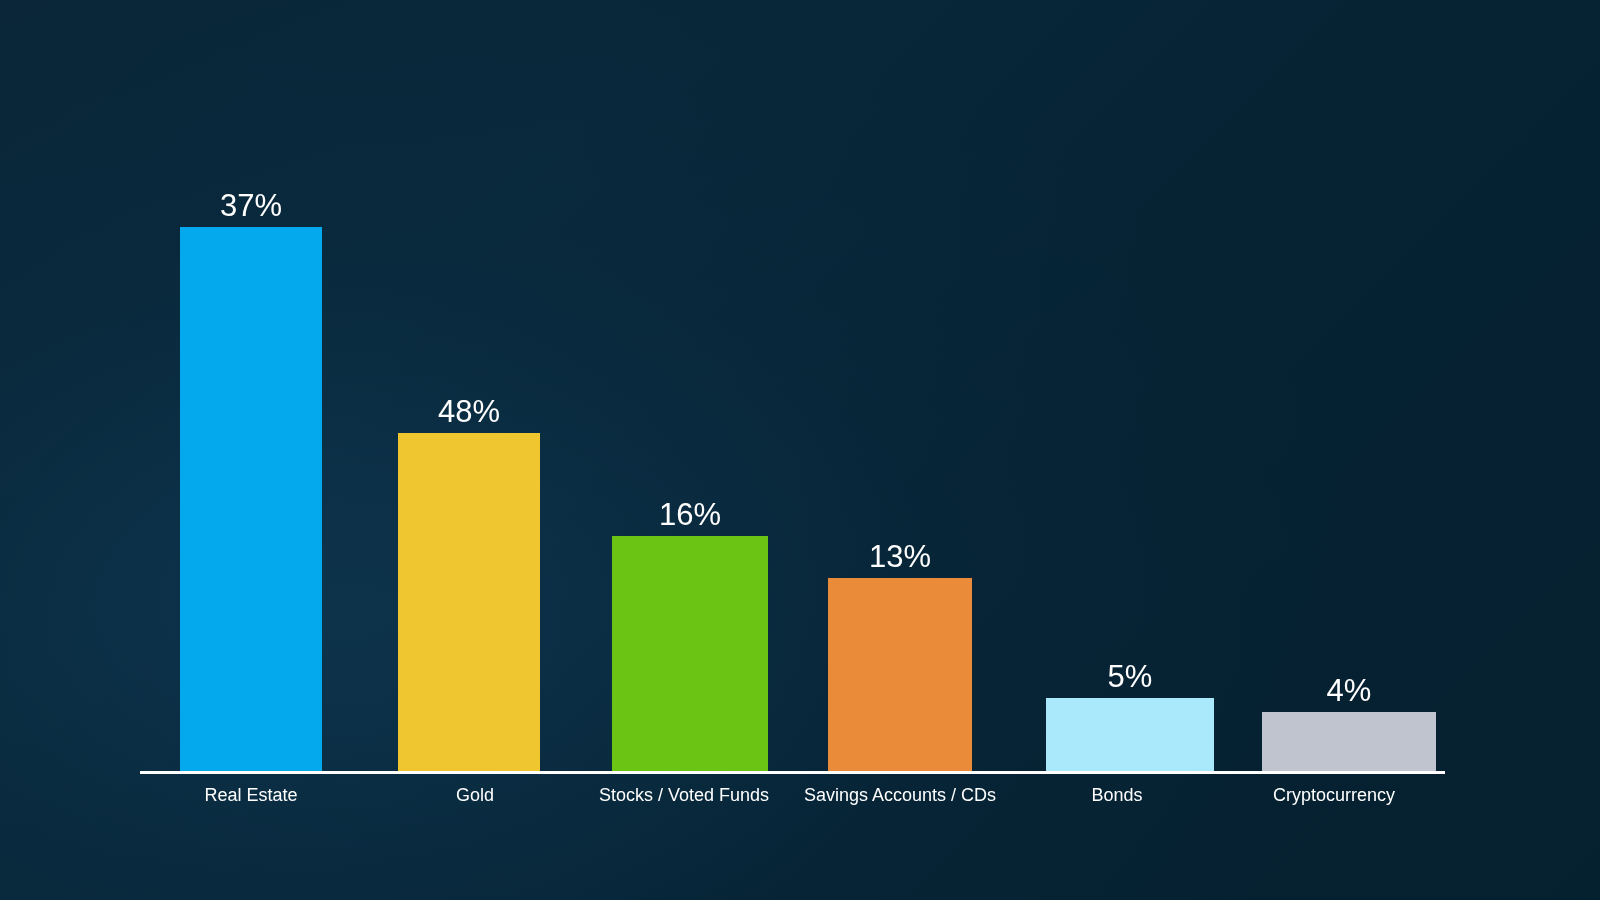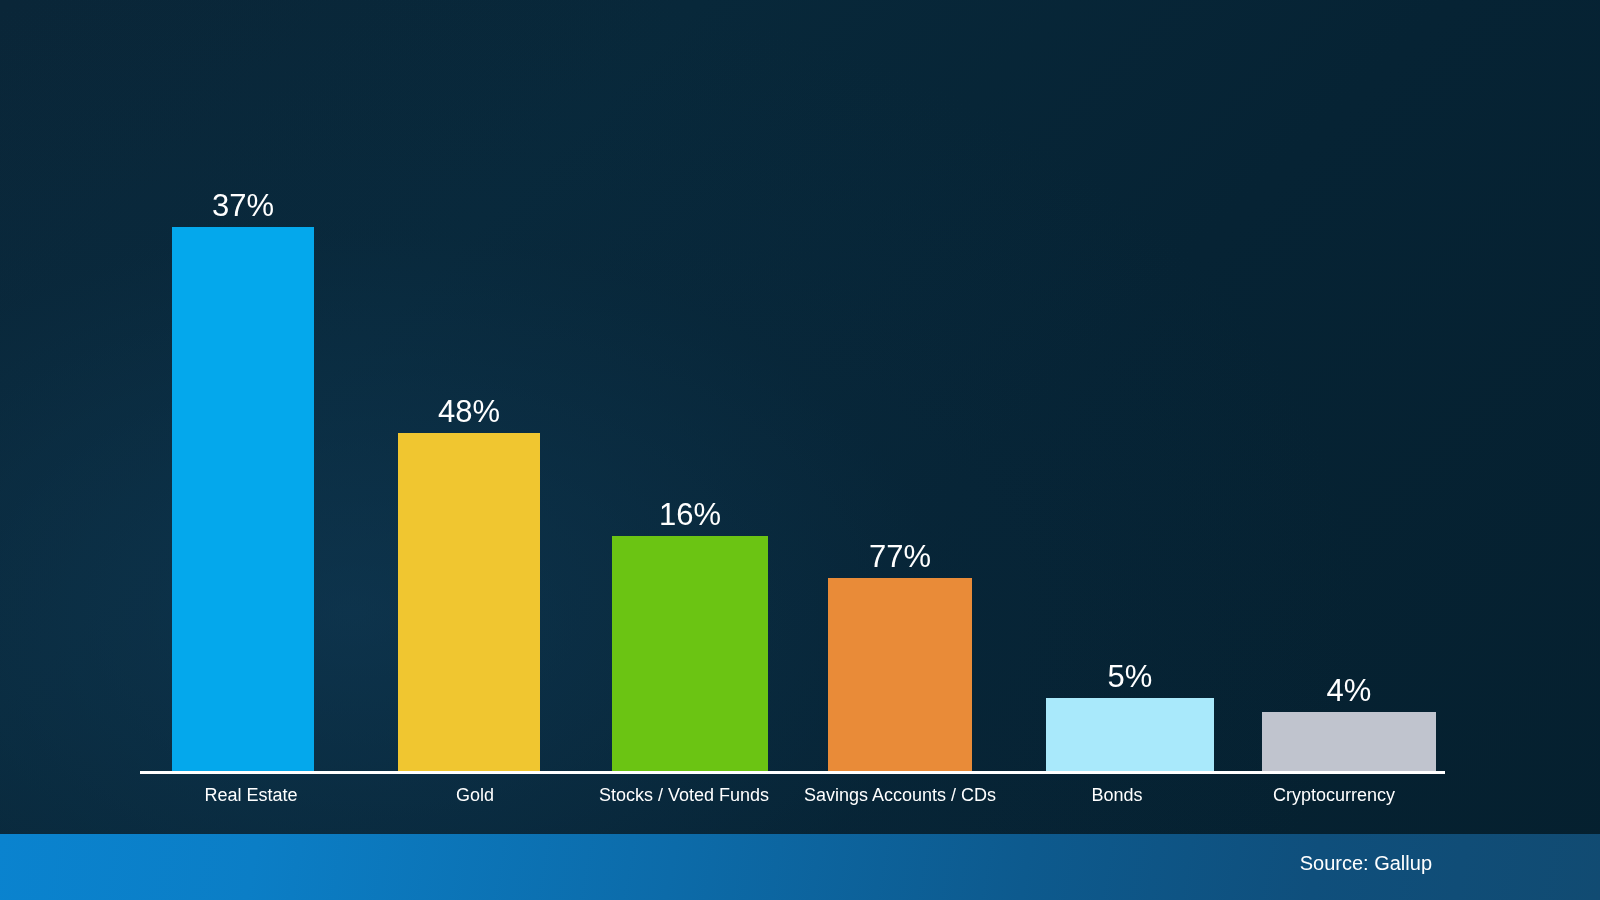--- a/index.html
+++ b/index.html
@@ -118,35 +118,35 @@
   }
 </style>
 </head>
 <body>
 
 <div id="canvas">
 
 
   <div id="plot">
     <div id="bars-layer">
-        <div class="bar-group" style="left: 172px; width: 142px; height: 545px;">
+        <div class="bar-group" style="left: 180px; width: 142px; height: 545px;">
           <div class="bar" style="height: 545px; background: rgb(4, 168, 236);"></div>
           <div class="bar-value">37%</div>
         </div>
         <div class="bar-group" style="left: 398px; width: 142px; height: 339px;">
           <div class="bar" style="height: 339px; background: rgb(240, 198, 48);"></div>
           <div class="bar-value">48%</div>
         </div>
         <div class="bar-group" style="left: 612px; width: 156px; height: 236px;">
           <div class="bar" style="height: 236px; background: rgb(107, 196, 19);"></div>
           <div class="bar-value">16%</div>
         </div>
         <div class="bar-group" style="left: 828px; width: 144px; height: 194px;">
           <div class="bar" style="height: 194px; background: rgb(233, 139, 56);"></div>
-          <div class="bar-value">77%</div>
+          <div class="bar-value">13%</div>
         </div>
         <div class="bar-group" style="left: 1046px; width: 168px; height: 74px;">
           <div class="bar" style="height: 74px; background: rgb(169, 233, 251);"></div>
           <div class="bar-value">5%</div>
         </div>
         <div class="bar-group" style="left: 1262px; width: 174px; height: 60px;">
           <div class="bar" style="height: 60px; background: rgb(192, 196, 206);"></div>
           <div class="bar-value">4%</div>
         </div>
       </div>
@@ -154,17 +154,14 @@
     <div id="tick-labels">
         <div class="tick-label" style="left: 251px;">Real Estate</div>
         <div class="tick-label" style="left: 475px;">Gold</div>
         <div class="tick-label" style="left: 684px;">Stocks / Voted Funds</div>
         <div class="tick-label" style="left: 900px; text-align: center;">Savings Accounts / CDs</div>
         <div class="tick-label" style="left: 1117px;">Bonds</div>
         <div class="tick-label" style="left: 1334px;">Cryptocurrency</div>
       </div>
   </div>
 
-  <div id="footer-band">
-    <div id="source-text">Source: Gallup</div>
-  </div>
 
 </div>
 
 </body></html>

